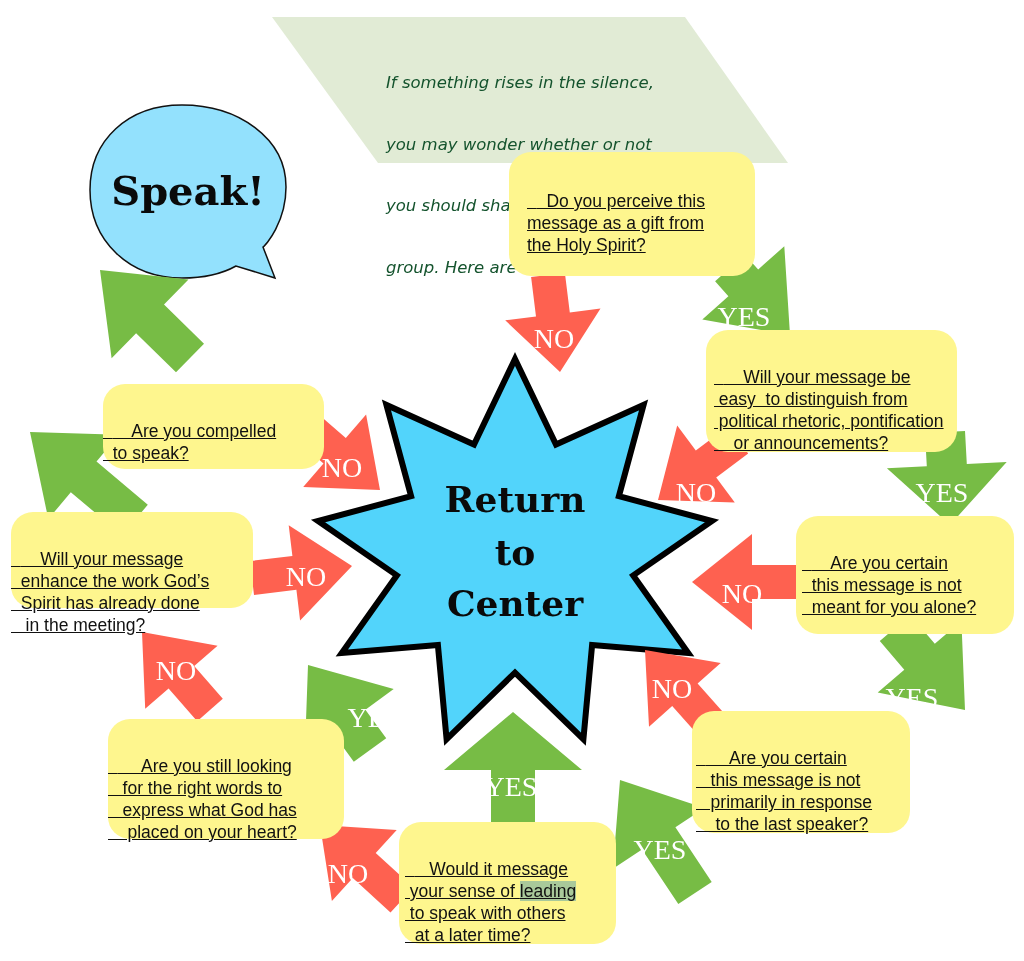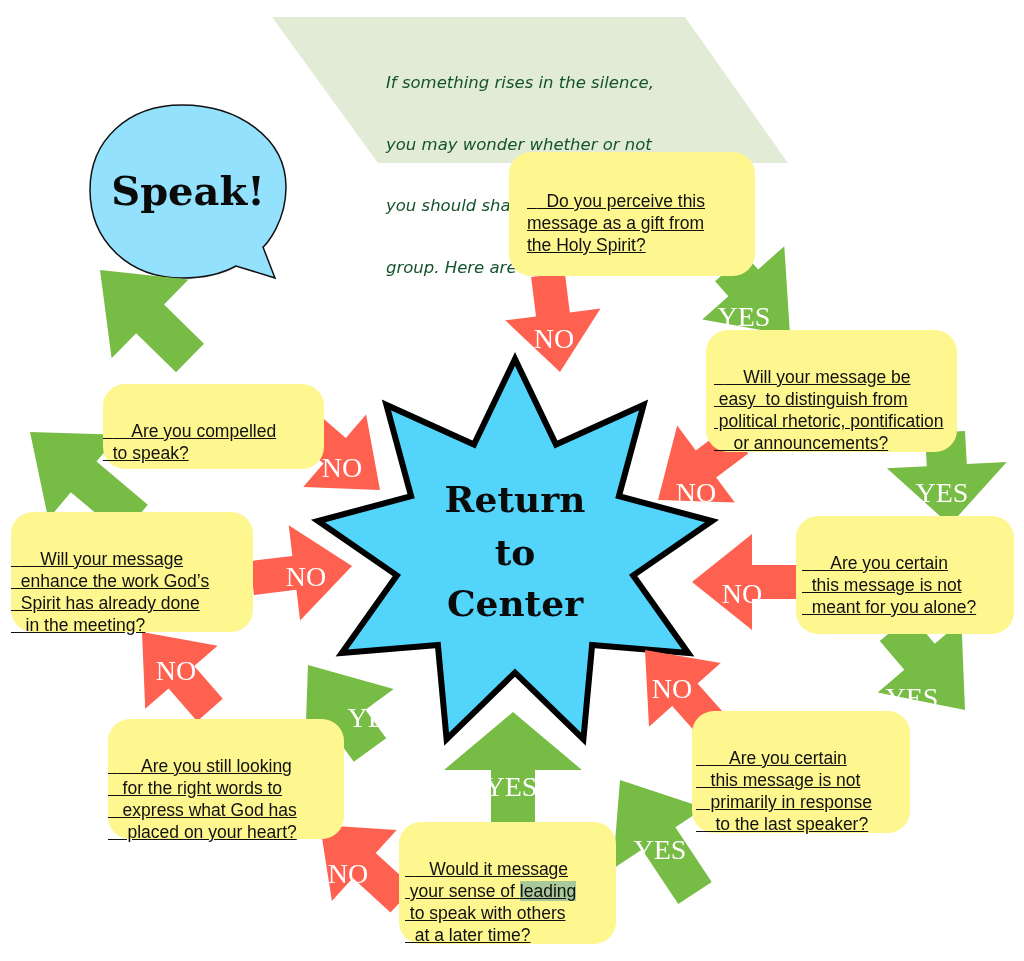--- a/index.html
+++ b/index.html
@@ -107,21 +107,21 @@
  your sense of </span><span class="hl">leading</span><span>
  to speak with others
   at a later time?</span>
 </div>
 <div class="box" style="left:108px;top:711px;width:236px;height:120px;padding:14px 0 0 0px;margin-top:8px;">
   <span>     Are you still looking
    for the right words to
    express what God has
     placed on your heart?</span>
 </div>
-<div class="box" style="left:11px;top:512px;width:242px;height:120px;padding:14px 0 0 0px;">
+<div class="box" style="left:11px;top:512px;width:242px;height:96px;padding:14px 0 0 0px;">
   <span>    Will your message
   enhance the work God’s
   Spirit has already done
    in the meeting?</span>
 </div>
 <div class="box" style="left:103px;top:352px;width:221px;height:85px;padding:14px 0 0 0px;margin-top:32px;">
   <span>    Are you compelled
   to speak?</span>
 </div>
 

